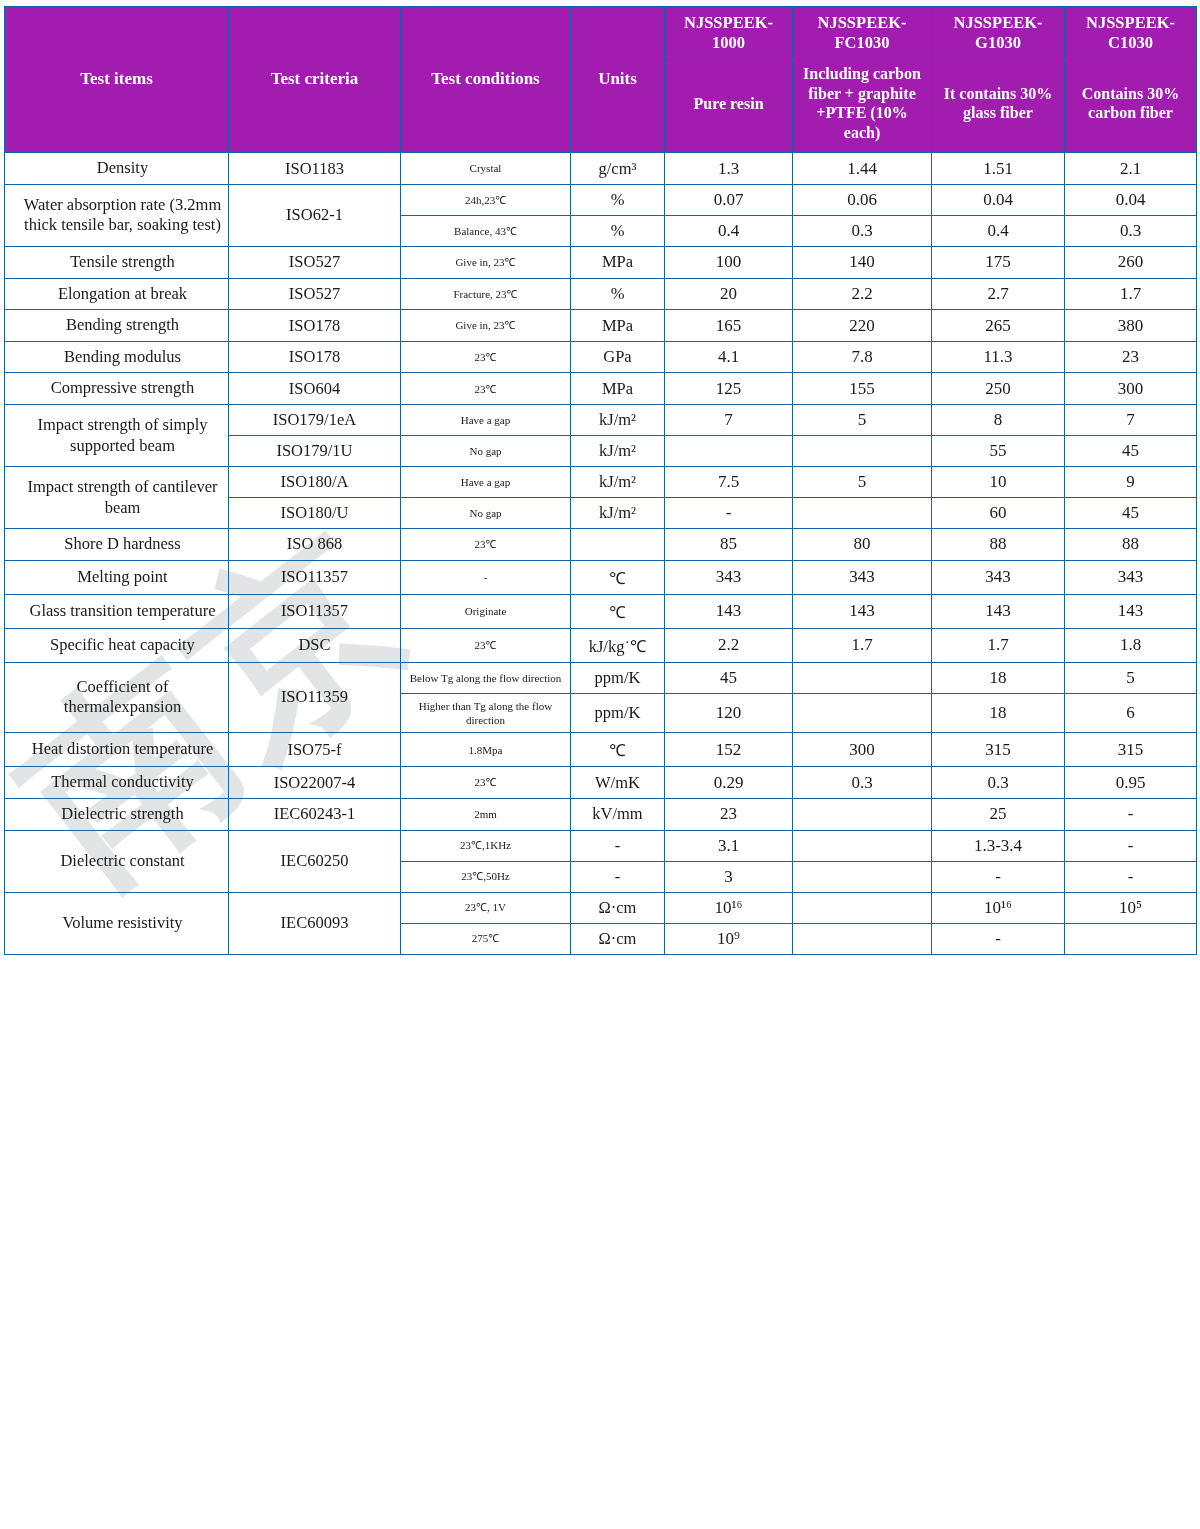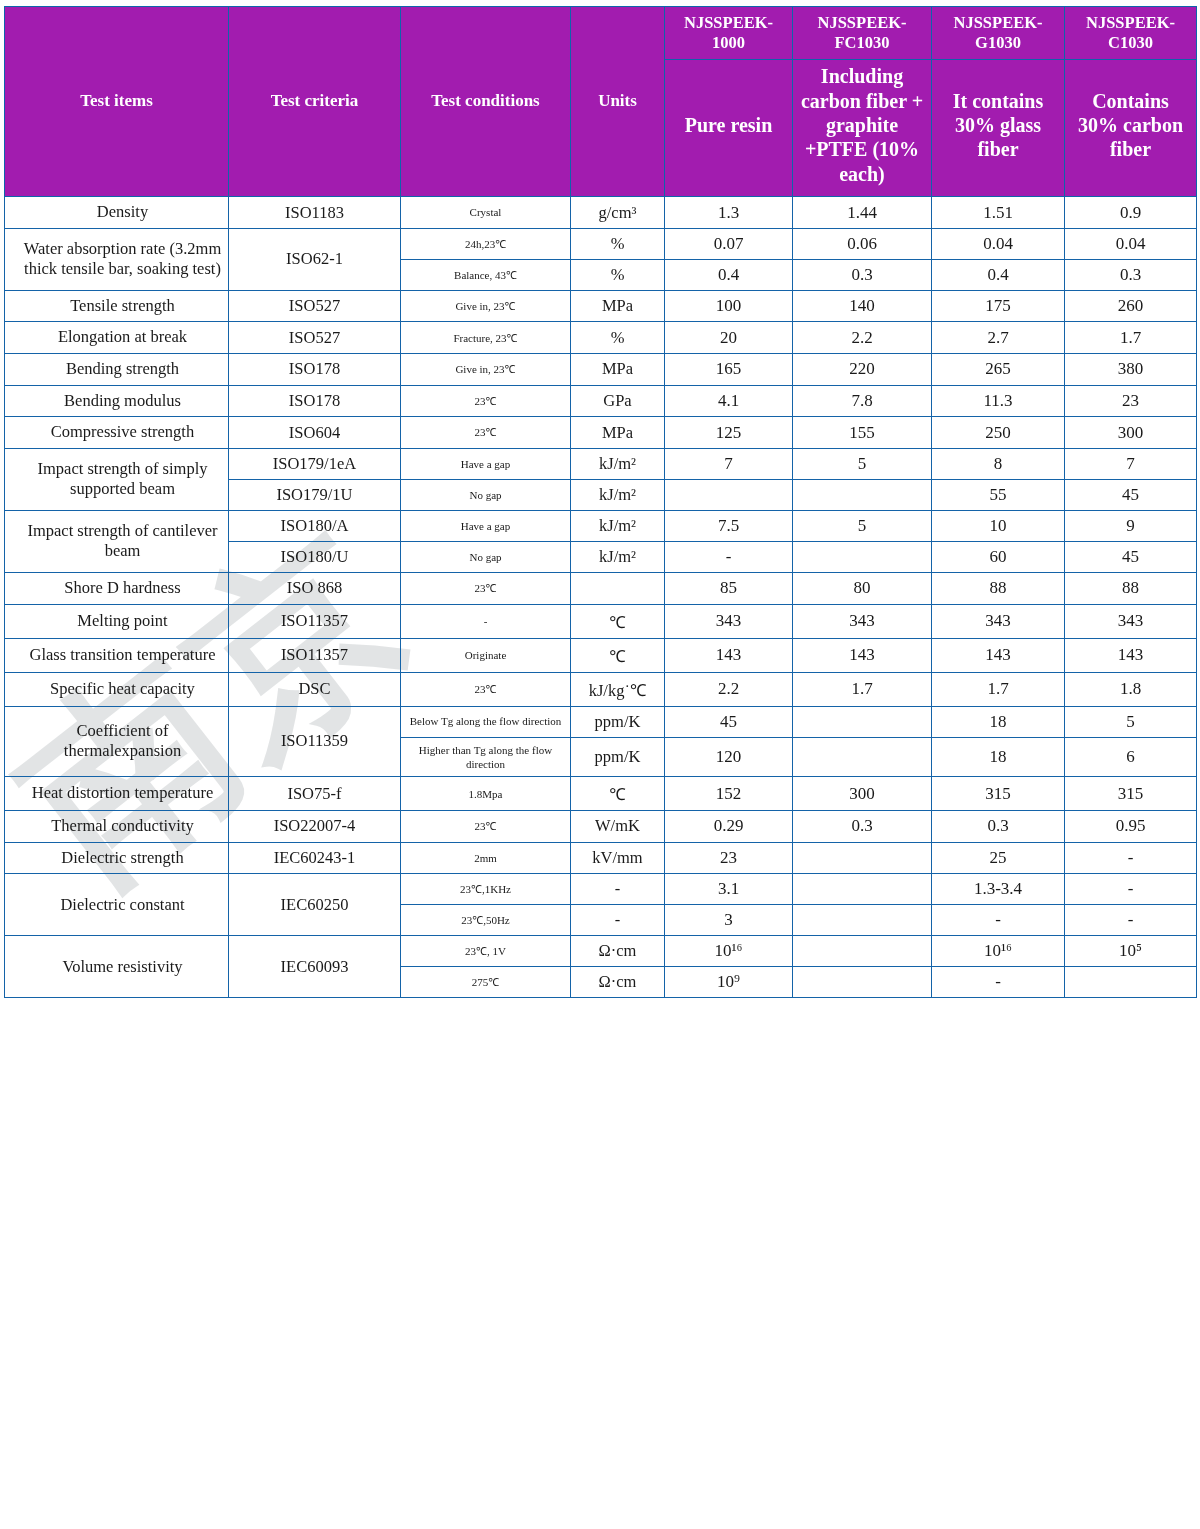--- a/index.html
+++ b/index.html
@@ -65,21 +65,21 @@
     font-weight:bold;
     border:1px solid #0e64ab;
     font-size:17px;
     line-height:1.22;
   }
   thead th.prodhead{
     font-size:16.5px;
     padding:6px 4px;
   }
   thead th.prodsub{
-    font-size:20px;
+    font-size:16px;
     padding:4px 6px 10px 6px;
     margin-top:36px;
   }
   .rowlabel{
     font-size:16.5px;
     line-height:1.25;
     padding-left:16px;
   }
   td.val{font-size:17px;}
   td.cond{font-size:11px;line-height:1.3;margin-top:36px;}
@@ -122,21 +122,21 @@
     </thead>
     <tbody id="tbody">
         <tr>
           <td class="rowlabel">Density</td>
           <td>ISO1183</td>
           <td class="cond">Crystal</td>
           <td>g/cm³</td>
           <td class="val">1.3</td>
           <td class="val">1.44</td>
           <td class="val">1.51</td>
-          <td class="val">0.9</td>
+          <td class="val">2.1</td>
         </tr>
         <tr>
           <td class="rowlabel" rowspan="2">Water absorption rate (3.2mm thick tensile bar, soaking test)</td>
           <td rowspan="2">ISO62-1</td>
           <td class="cond">24h,23℃</td>
           <td>%</td>
           <td class="val">0.07</td>
           <td class="val">0.06</td>
           <td class="val">0.04</td>
           <td class="val">0.04</td>

